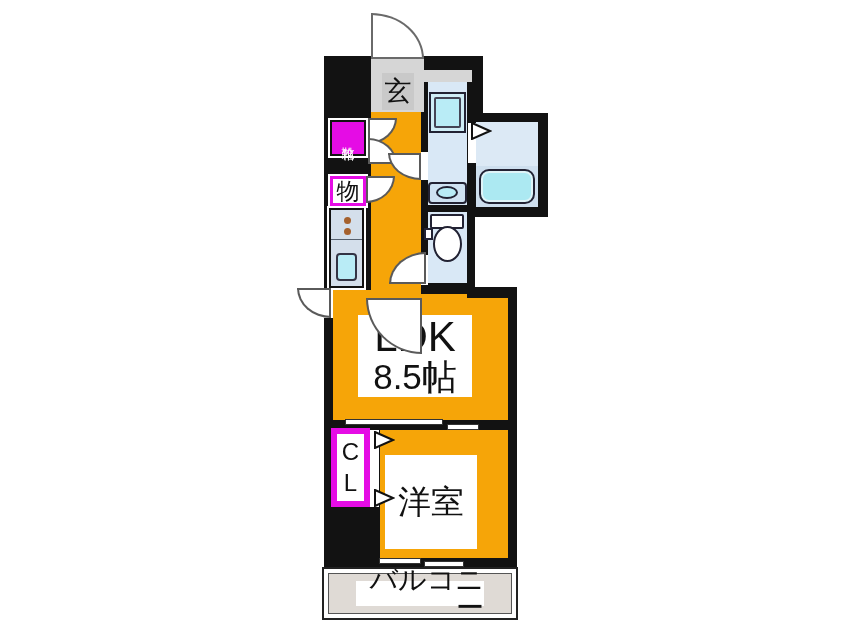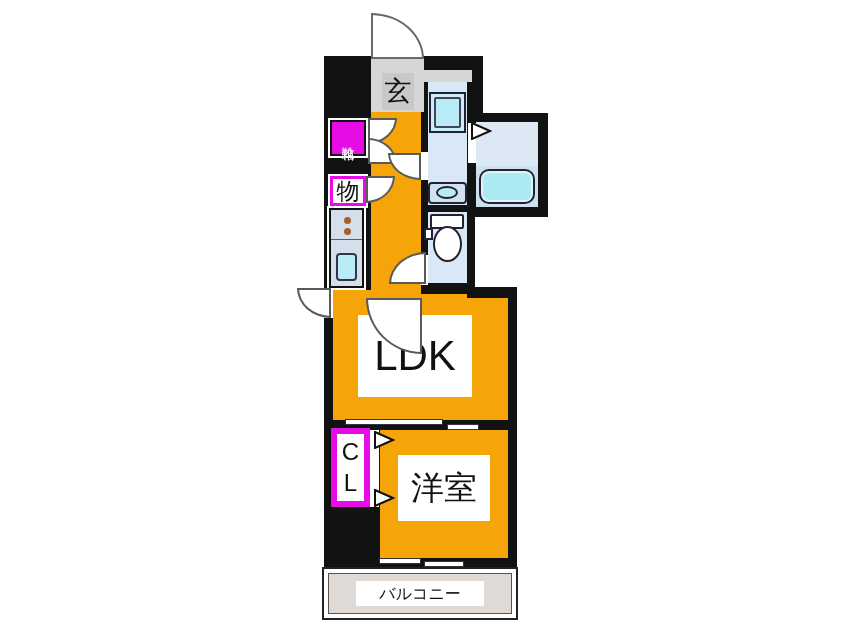--- a/index.html
+++ b/index.html
@@ -43,44 +43,45 @@
   <div class="abs" style="left:479px;top:169px;width:56px;height:35px;background:#ACE9F2;border:2px solid #223;border-radius:10px;box-shadow:inset 0 0 0 2px #dff4f8;"></div>
   <div class="abs" style="left:468px;top:123px;width:8px;height:40px;background:#ffffff;"></div>
   <svg class="tri" style="left:471px;top:122px;" width="21" height="18" viewBox="0 0 21 18">
     <polygon points="1,1 19,9 1,17" fill="#ffffff" stroke="#111" stroke-width="2"></polygon>
   </svg>
 
   <div class="abs orange" style="left:333px;top:290px;width:175px;height:130px;
               clip-path:polygon(0 0,88px 0,88px 4px,134px 4px,134px 8px,175px 8px,175px 130px,0 130px);"></div>
   <div class="abs lbl" style="left:358px;top:315px;width:114px;height:82px;">
     <span style="font-size:42px;line-height:1.0;">LDK</span>
+    <span style="font-size:35px;line-height:1.1;">8.5帖</span>
   </div>
 
   <div class="abs orange" style="left:380px;top:430px;width:128px;height:128px;"></div>
-  <div class="abs lbl" style="left:398px;top:455px;width:92px;height:66px;">
+  <div class="abs lbl" style="left:385px;top:455px;width:92px;height:94px;">
     <span style="font-size:33px;line-height:1.1;">洋室</span>
   </div>
 
   <div class="abs" style="left:331px;top:428px;width:39px;height:79px;background:#ffffff;border:6px solid #E50CE5;display:flex;flex-direction:column;align-items:center;justify-content:space-evenly;">
     <span style="font-size:24px;line-height:1;">C</span>
     <span style="font-size:24px;line-height:1;">L</span>
   </div>
   <div class="abs" style="left:370px;top:430px;width:9px;height:77px;background:#ffffff;"></div>
   <svg class="tri" style="left:374px;top:431px;" width="21" height="18" viewBox="0 0 21 18">
     <polygon points="1,1 19,9 1,17" fill="#ffffff" stroke="#111" stroke-width="2"></polygon>
   </svg>
   <svg class="tri" style="left:374px;top:489px;" width="21" height="18" viewBox="0 0 21 18">
     <polygon points="1,1 19,9 1,17" fill="#ffffff" stroke="#111" stroke-width="2"></polygon>
   </svg>
 
   <div class="abs" style="left:322px;top:567px;width:196px;height:53px;background:#ffffff;border:2px solid #222;">
     <div class="abs" style="left:4px;top:4px;right:4px;bottom:4px;background:#DFDAD5;border:1px solid #555;"></div>
   </div>
   <div class="abs lbl" style="left:356px;top:581px;width:128px;height:25px;">
-    <span style="font-size:16px;line-height:1;">バルコニー</span>
+    <span style="font-size:28px;line-height:1;text-align:right;">バルコニー</span>
   </div>
 
   <div class="abs cab" style="left:330px;top:120px;width:36px;height:36px;background:#E50CE5;border:2px solid #121212;display:flex;align-items:center;justify-content:center;">
     <span style="writing-mode:vertical-rl;font-size:13px;line-height:1;color:#ffffff;letter-spacing:1px;">靴箱</span>
   </div>
   <div class="abs cab" style="left:330px;top:176px;width:36px;height:30px;background:#ffffff;border:3px solid #E50CE5;display:flex;align-items:center;justify-content:center;">
     <span style="font-size:23px;line-height:1;">物</span>
   </div>
   <div class="abs cab" style="left:329px;top:208px;width:35px;height:80px;background:#D4DFEB;border:2px solid #121212;">
     <div class="abs" style="left:13px;top:7px;width:7px;height:7px;border-radius:50%;background:#A5612D;"></div>

